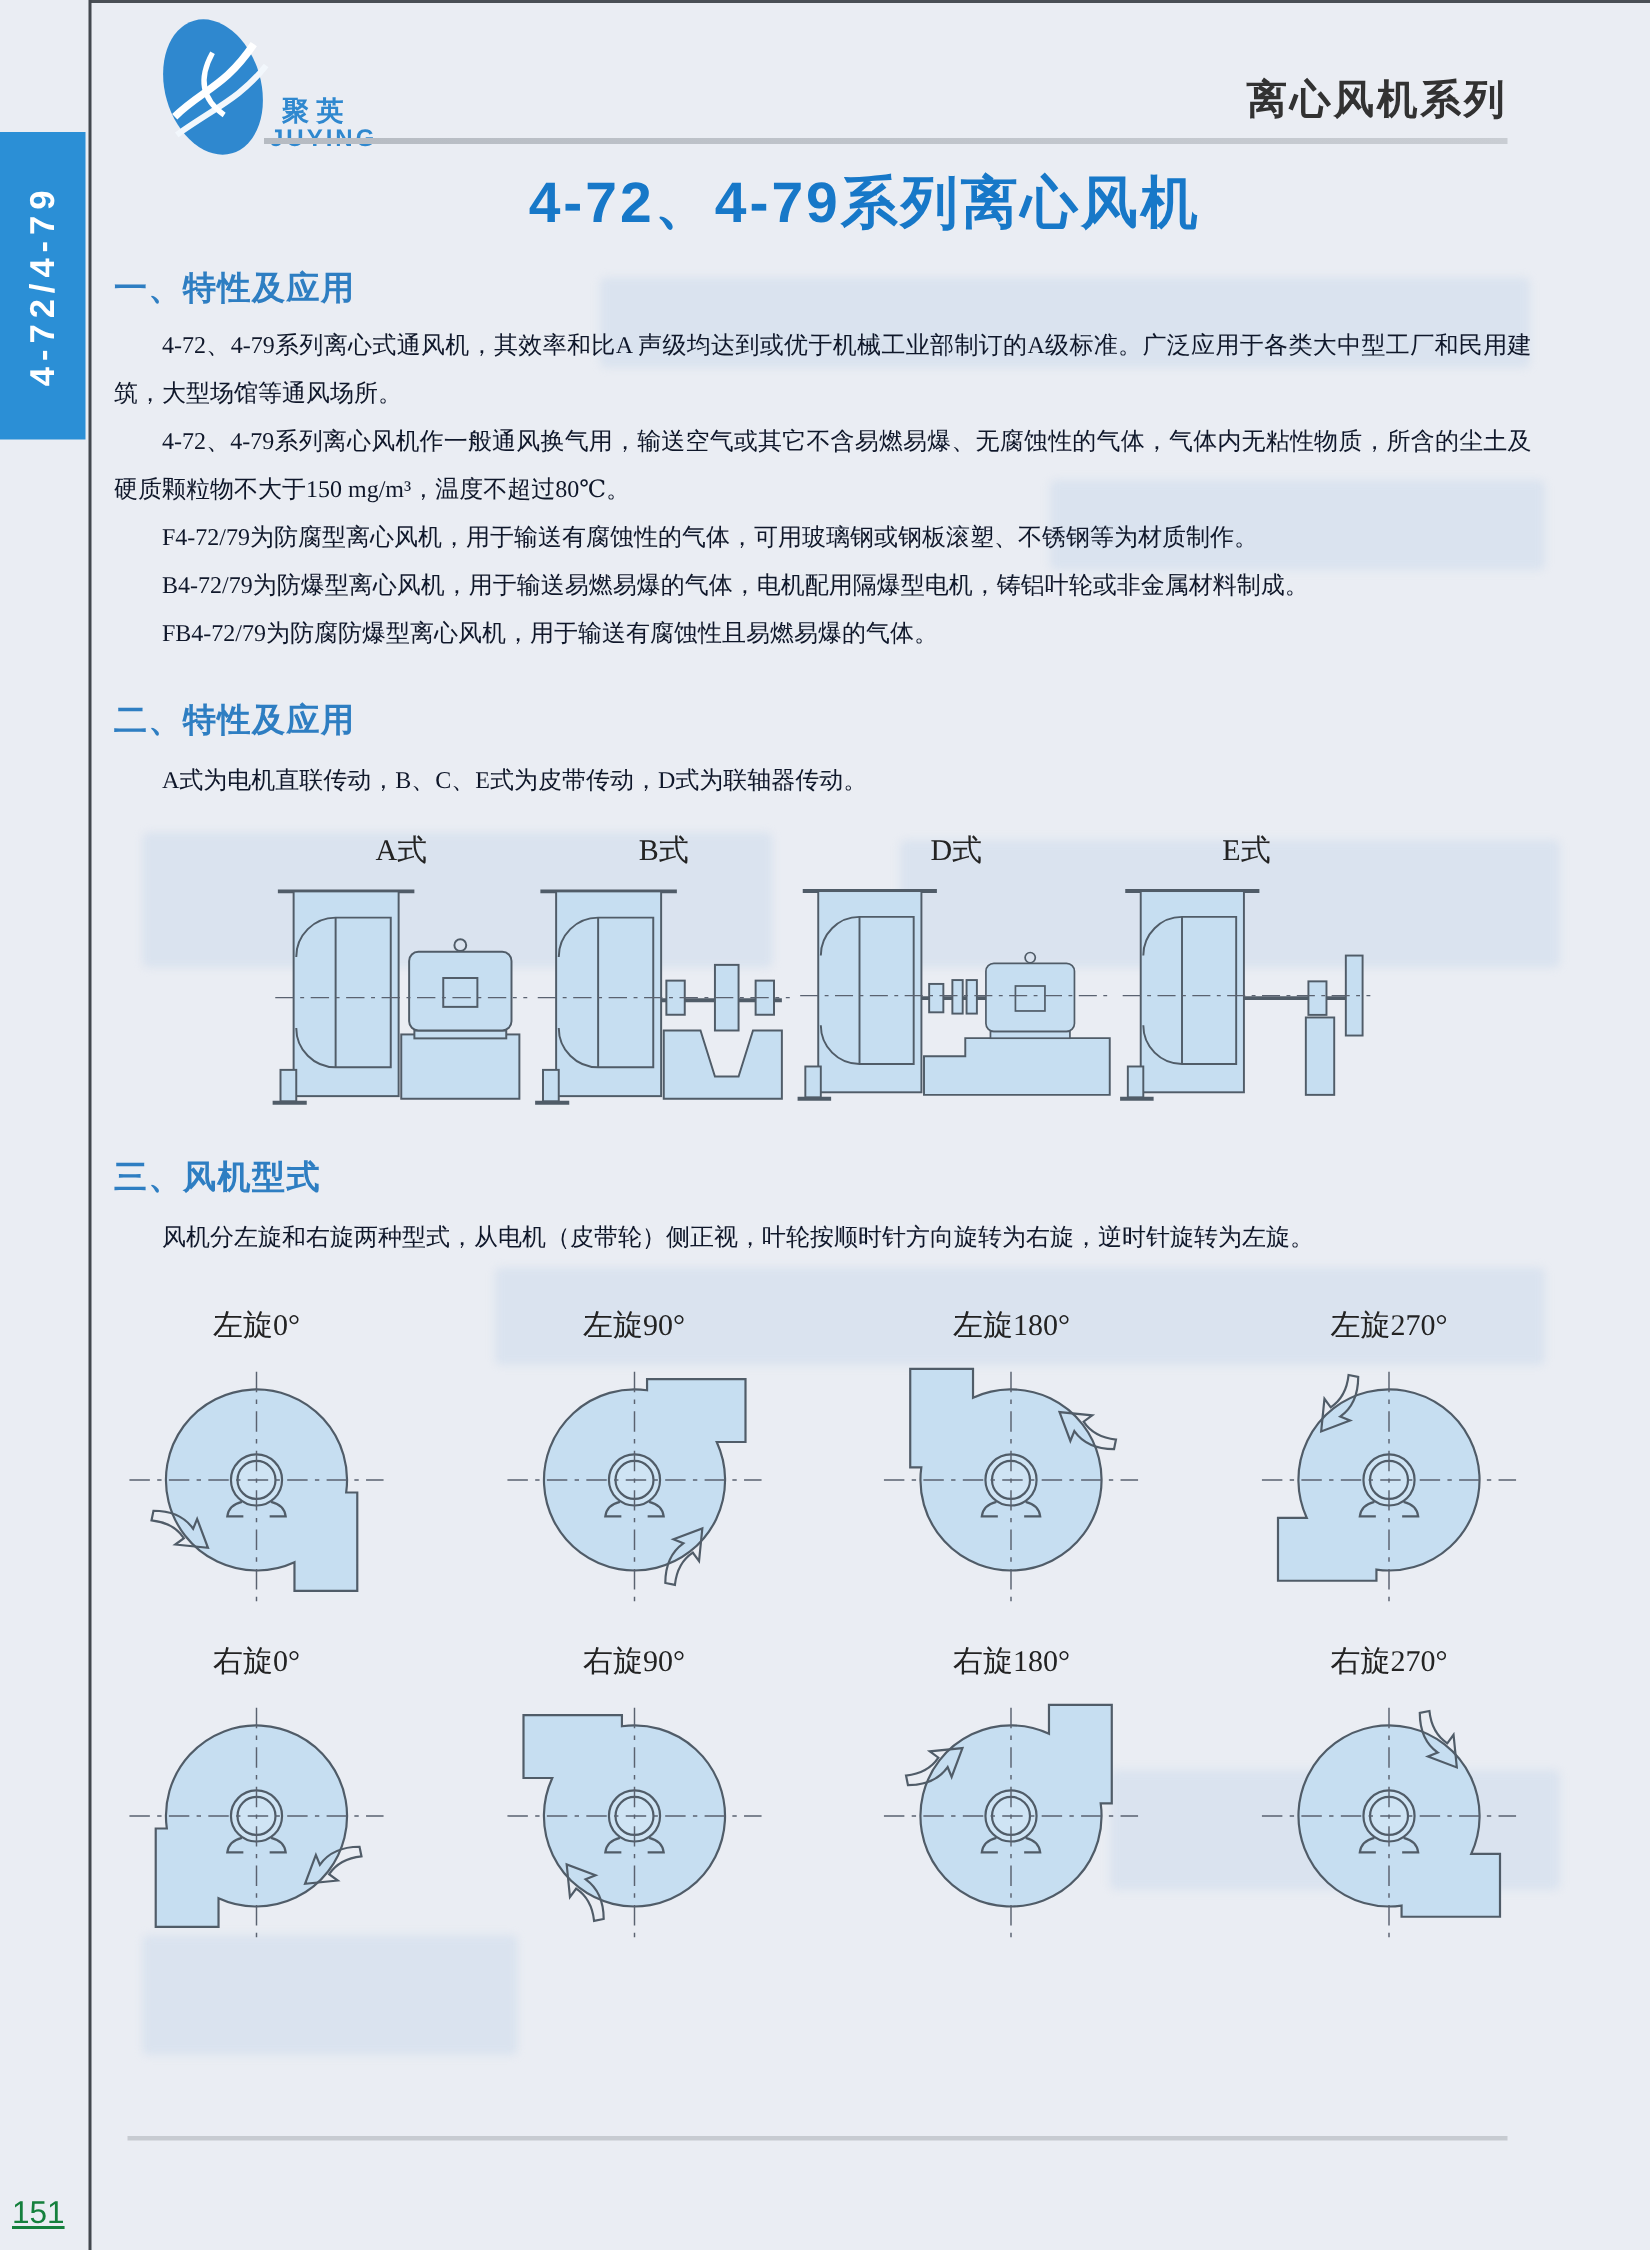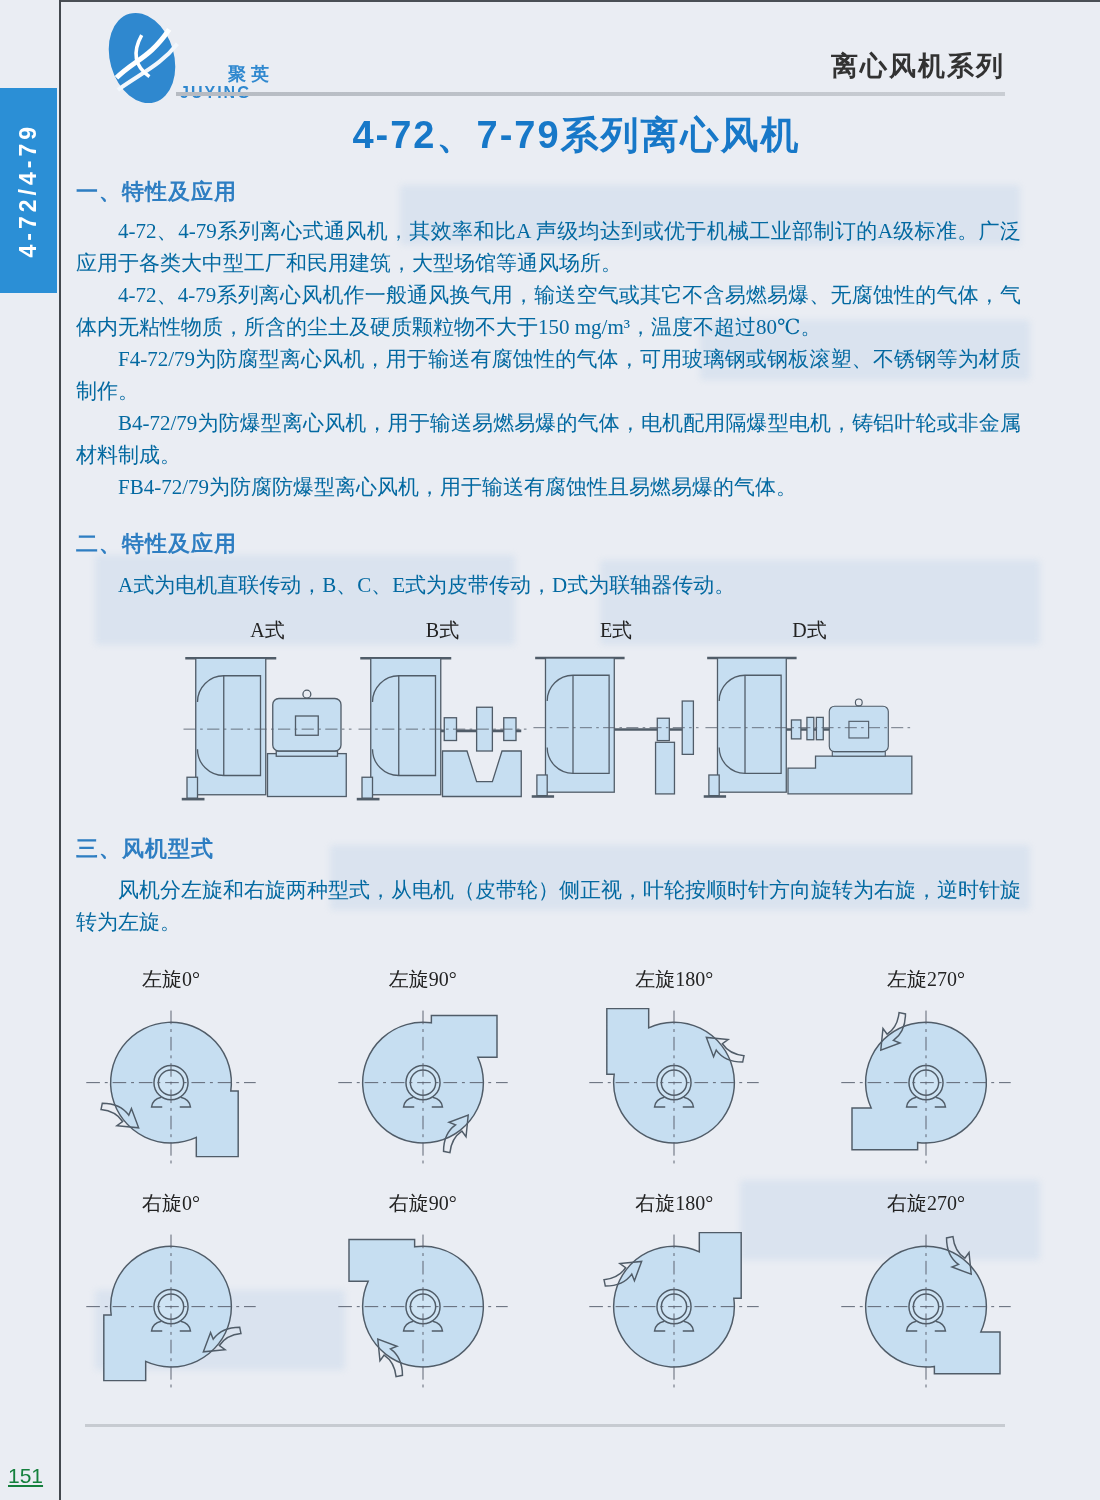--- a/index.html
+++ b/index.html
@@ -17,35 +17,35 @@
             font-family:"Liberation Sans","DejaVu Sans",sans-serif;font-weight:bold;
             font-size:23px;letter-spacing:4px;}
   .page-number{position:absolute;left:8px;top:1464px;font-family:"Liberation Sans",sans-serif;
             font-size:21px;color:#15803d;text-decoration:underline;}
   .bottom-rule{position:absolute;left:85px;top:1424px;width:920px;height:3px;background:#c7cbd1;}
   
   .content{position:absolute;left:60px;top:0;width:1040px;padding:0 79px 0 16px;box-sizing:border-box;}
   .header{position:relative;height:100px;}
   .logo{position:absolute;left:14px;top:8px;width:200px;height:100px;}
   .logo-cn{position:absolute;left:98px;top:54px;color:var(--logo,#2f88cf);font-size:18px;
-           font-weight:bold;letter-spacing:5px;margin-left:40px;}
+           font-weight:bold;letter-spacing:5px;}
   .logo-en{position:absolute;left:90px;top:76px;color:var(--logo,#2f88cf);font-size:16px;font-weight:bold;
            letter-spacing:2px;font-family:"Liberation Sans",sans-serif;}
   .series-label{position:absolute;right:16px;top:48px;font-family:Liberation Sans, sans-serif;
            font-weight:bold;font-size:27px;color:#323232;letter-spacing:2px;}
   .header-rule{position:absolute;left:100px;right:16px;top:92px;height:4px;
            background:linear-gradient(to right,#b6bbc2,#c9cdd3);}
   .doc-title{margin:10px 0 0;text-align:center;transform:translateX(28px);
            color:var(--accent,#1778c8);font-family:"Liberation Sans","DejaVu Sans",sans-serif;
            font-size:38px;font-weight:bold;letter-spacing:2px;}
   .sec-h{margin:16px 0 8px;color:var(--heading,#2e7ec2);font-family:"Liberation Sans","DejaVu Sans",sans-serif;
            font-size:22px;font-weight:bold;letter-spacing:1px;}
   .sec-h2{margin:26px 0 10px;}
   .sec-h3{margin:22px 0 10px;}
-  .para{margin:0;font-size:21px;line-height:32px;text-indent:2em;text-align:justify;color:#0369a1;}
+  .para{margin:0;font-size:16px;line-height:32px;text-indent:2em;text-align:justify;color:#0f172a;}
   
   .drive-row{display:flex;justify-content:center;align-items:flex-start;margin-top:16px;}
   .dcol{text-align:center;}
   .dcol.w1{width:175px;} .dcol.w2{width:215px;} .dcol.w3{width:172px;}
   .dlabel{font-size:20px;color:#232323;margin-bottom:2px;}
   svg.drive{width:100%;height:auto;display:block;}
   
   .rot-row{display:flex;justify-content:space-between;margin-top:28px;}
   .rot-row.second{margin-top:10px;}
   .rcol{width:190px;text-align:center;}
@@ -121,21 +121,21 @@
             <path d="M58,28 C46,40 41,54 54,70" stroke="#ffffff" stroke-width="3.5" fill="none"></path>
           </g>
         </svg>
         <span class="logo-cn">聚英</span>
         <span class="logo-en">JUYING</span>
       </div>
       <div class="series-label">离心风机系列</div>
       <div class="header-rule"></div>
     </div>
 
-    <h1 class="doc-title">4-72、7-79系列离心风机</h1>
+    <h1 class="doc-title">4-72、4-79系列离心风机</h1>
 
     <h2 class="sec-h">一、特性及应用</h2>
     <p class="para">4-72、4-79系列离心式通风机，其效率和比A 声级均达到或优于机械工业部制订的A级标准。广泛应用于各类大中型工厂和民用建筑，大型场馆等通风场所。</p>
     <p class="para">4-72、4-79系列离心风机作一般通风换气用，输送空气或其它不含易燃易爆、无腐蚀性的气体，气体内无粘性物质，所含的尘土及硬质颗粒物不大于150 mg/m³，温度不超过80℃。</p>
     <p class="para">F4-72/79为防腐型离心风机，用于输送有腐蚀性的气体，可用玻璃钢或钢板滚塑、不锈钢等为材质制作。</p>
     <p class="para">B4-72/79为防爆型离心风机，用于输送易燃易爆的气体，电机配用隔爆型电机，铸铝叶轮或非金属材料制成。</p>
     <p class="para">FB4-72/79为防腐防爆型离心风机，用于输送有腐蚀性且易燃易爆的气体。</p>
 
     <h2 class="sec-h sec-h2">二、特性及应用</h2>
     <p class="para">A式为电机直联传动，B、C、E式为皮带传动，D式为联轴器传动。</p>
@@ -152,47 +152,47 @@
       </div>
       <div class="dcol w1">
         <div class="dlabel">B式</div>
         <svg class="drive" viewBox="0 0 200 190">
           <use href="#fanhouse"></use>
           <path class="df" d="M100,120 L128,120 L139,155 L157,155 L168,120 L190,120 L190,172 L100,172 Z"></path>
           <line class="dthick" x1="98" y1="97" x2="190" y2="97"></line>
           <rect class="df" x="102" y="82" width="14" height="26"></rect>
           <rect class="df" x="170" y="82" width="14" height="26"></rect>
           <rect class="df" x="139" y="70" width="18" height="50"></rect>
-          <line class="cl" x1="4" y1="95" x2="196" y2="95"></line>
-        </svg>
-      </div>
-      <div class="dcol w3">
-        <div class="dlabel">E式</div>
-        <svg class="drive" viewBox="0 0 200 190">
-          <use href="#fanhouse"></use>
-          <rect class="df" x="146" y="112" width="22" height="60"></rect>
-          <line class="dthick" x1="98" y1="97" x2="188" y2="97"></line>
-          <rect class="df" x="148" y="84" width="14" height="26"></rect>
-          <rect class="df" x="177" y="64" width="13" height="62"></rect>
           <line class="cl" x1="4" y1="95" x2="196" y2="95"></line>
         </svg>
       </div>
       <div class="dcol w2">
         <div class="dlabel">D式</div>
         <svg class="drive" viewBox="0 0 250 190">
           <use href="#fanhouse"></use>
           <path class="df" d="M100,142 L132,142 L132,128 L244,128 L244,172 L100,172 Z"></path>
           <line class="dthick" x1="98" y1="97" x2="150" y2="97"></line>
           <rect class="df" x="104" y="86" width="11" height="22"></rect>
           <rect class="df" x="122" y="83" width="8" height="26"></rect>
           <rect class="df" x="133" y="83" width="8" height="26"></rect>
           <use href="#motor" transform="translate(148,70) scale(0.88)"></use>
           <line class="cl" x1="4" y1="95" x2="246" y2="95"></line>
         </svg>
       </div>
+      <div class="dcol w3">
+        <div class="dlabel">E式</div>
+        <svg class="drive" viewBox="0 0 200 190">
+          <use href="#fanhouse"></use>
+          <rect class="df" x="146" y="112" width="22" height="60"></rect>
+          <line class="dthick" x1="98" y1="97" x2="188" y2="97"></line>
+          <rect class="df" x="148" y="84" width="14" height="26"></rect>
+          <rect class="df" x="177" y="64" width="13" height="62"></rect>
+          <line class="cl" x1="4" y1="95" x2="196" y2="95"></line>
+        </svg>
+      </div>
     </div>
 
     <h2 class="sec-h sec-h3">三、风机型式</h2>
     <p class="para">风机分左旋和右旋两种型式，从电机（皮带轮）侧正视，叶轮按顺时针方向旋转为右旋，逆时针旋转为左旋。</p>
 
     <div class="rot-row">
       <div class="rcol">
         <div class="rlabel">左旋0°</div>
         <svg class="rot" viewBox="0 0 190 190">
           <use href="#scrollarrow"></use>

